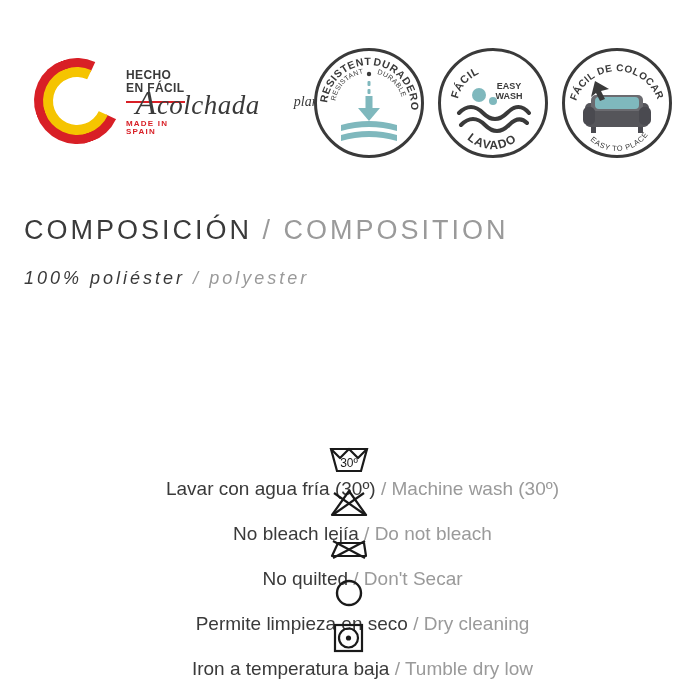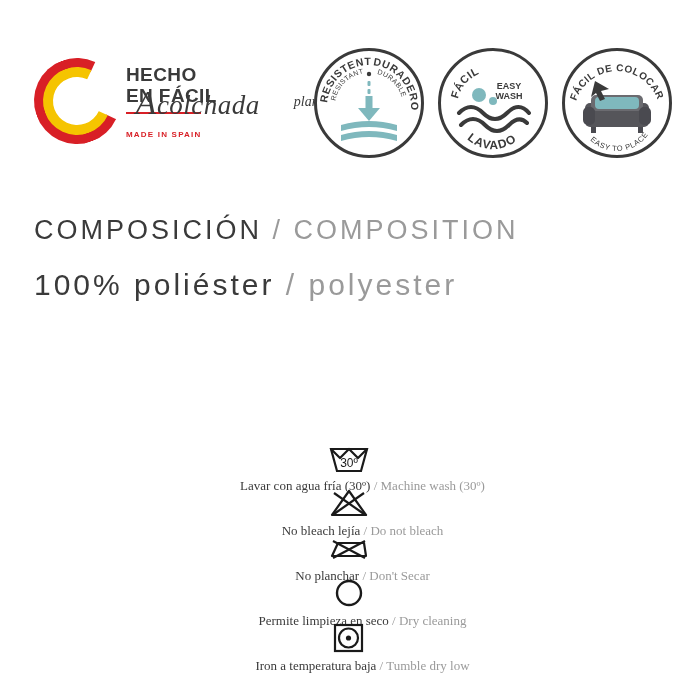--- a/index.html
+++ b/index.html
@@ -69,21 +69,21 @@
     border-right-color: transparent;
     transform: rotate(-20deg);
   }
   .spain-text {
     margin-left: 34px;
     line-height: 1.08;
   }
   .spain-text .l1,
   .spain-text .l2 {
     font-weight: bold;
-    font-size: 19px;
+    font-size: 12px;
     letter-spacing: 0.4px;
     color: #3a3a3a;
     white-space: nowrap;
   }
   .spain-text .l3 {
     margin-top: 6px;
     font-size: 8px;
     font-weight: bold;
     letter-spacing: 1.2px;
     color: #d81f26;
@@ -135,36 +135,37 @@
     position: relative;
     box-sizing: border-box;
     background: #fff;
     overflow: hidden;
   }
   .circle-badge svg { display: block; }
 
   
   .composition {
     position: absolute;
-    left: 34px;
+    left: 24px;
     top: 215px;
     width: 620px;
   }
   .comp-line {
     letter-spacing: 3px;
     white-space: nowrap;
   }
   .comp-line.l1 {
     font-size: 27px;
     color: #3a3a3a;
     margin-bottom: 22px;
   }
   .comp-line.l2 {
-    font-size: 30px;
-    color: #3a3a3a;
+    font-size: 18px;
+    color: #3a3a3a;
+    font-style: italic;
   }
   .comp-line .es { color: #3a3a3a; }
   .comp-line .sep { color: #9a9a9a; }
   .comp-line .en { color: #9a9a9a; }
 
   
   .care-list {
     position: absolute;
     left: 34px;
     top: 438px;
@@ -179,23 +180,22 @@
   .care-icon {
     width: 46px;
     height: 40px;
     flex: 0 0 auto;
     display: flex;
     align-items: center;
     justify-content: center;
   }
   .care-text {
     margin-left: 27px;
-    font-size: 13px;
+    font-size: 19px;
     white-space: nowrap;
-    font-family: Liberation Serif, serif;
   }
   .care-text .es { color: #3a3a3a; }
   .care-text .sep { color: #9a9a9a; }
   .care-text .en { color: #9a9a9a; }
 </style>
 </head>
 <body>
 
 <div class="badge-row">
 
@@ -352,21 +352,21 @@
 
   <div class="care-row">
     <div class="care-icon">
       <svg width="42" height="32" viewBox="0 0 42 32">
         <path d="M4 24 L10 11 L36 11 L38 24 Z" fill="none" stroke="#1a1a1a" stroke-width="2.2" stroke-linejoin="round"></path>
         <line x1="5" y1="9" x2="37" y2="26" stroke="#1a1a1a" stroke-width="2.2"></line>
         <line x1="37" y1="9" x2="5" y2="26" stroke="#1a1a1a" stroke-width="2.2"></line>
       </svg>
     </div>
     <div class="care-text">
-      <span class="es">No planchar</span>
+      <span class="es">No quilted</span>
       <span class="sep">/</span>
       <span class="en">Don't Secar</span>
     </div>
   </div>
 
   <div class="care-row">
     <div class="care-icon">
       <svg width="42" height="32" viewBox="0 0 42 32">
         <circle cx="21" cy="16" r="12" fill="none" stroke="#1a1a1a" stroke-width="2.4"></circle>
       </svg>

